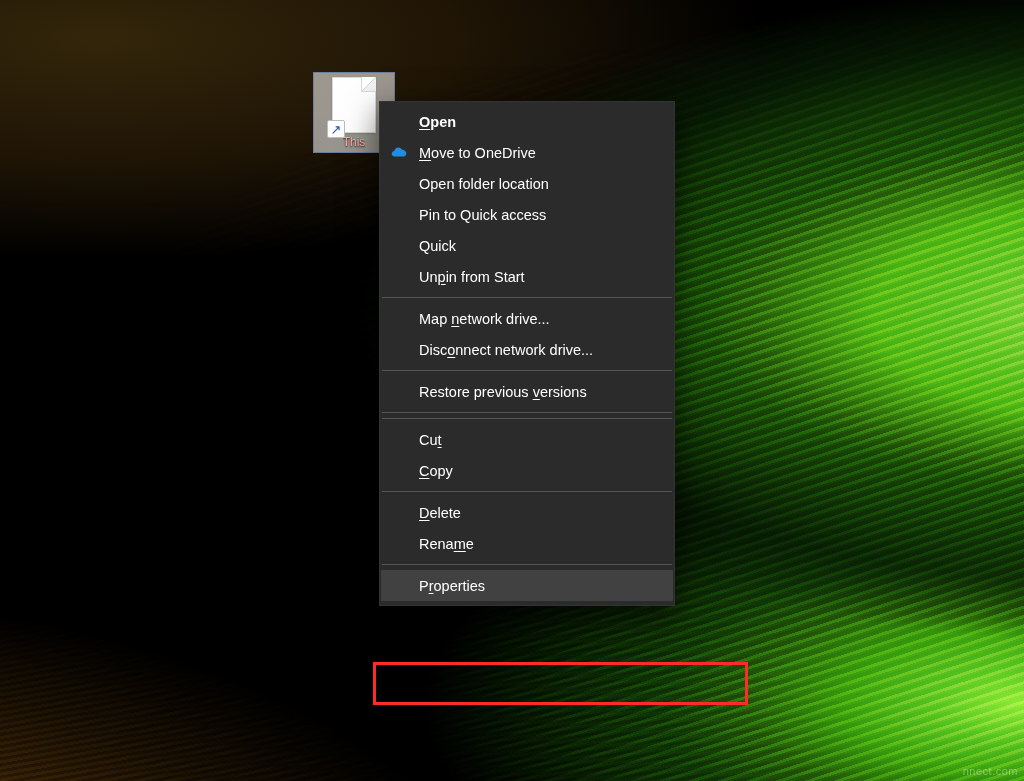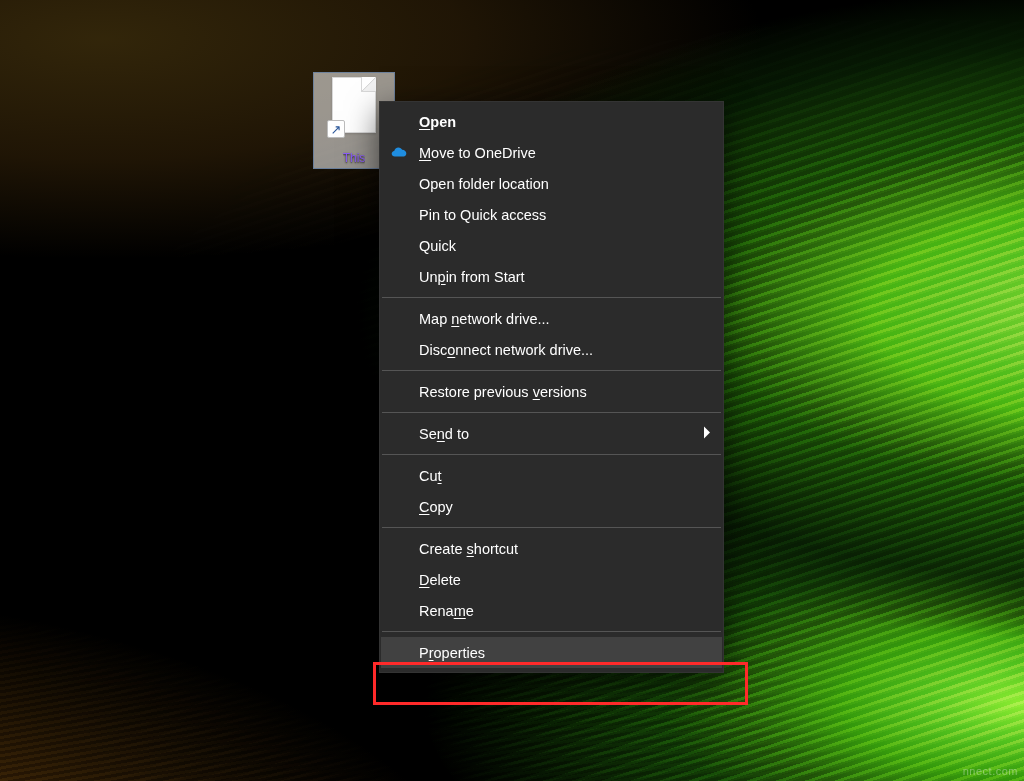--- a/index.html
+++ b/index.html
@@ -71,33 +71,33 @@
     left: -6px; bottom: -6px;
     width: 18px; height: 18px;
     background: #fff;
     border: 1px solid #bcbcbc;
     border-radius: 2px;
     display: flex; align-items: center; justify-content: center;
     color: #2b579a; font-size: 13px; line-height: 1;
     box-shadow: 0 0 0 1px #fff inset;
   }
   .icon-label {
-    margin-top: 18px;
-    color: #8b5cf6;
+    margin-top: 2px;
+    color: #fca5a5;
     font-size: 12px;
     text-shadow: 0 1px 2px rgba(0,0,0,.9);
     white-space: nowrap;
     max-width: 76px; overflow: hidden;
   }
 
   
   .context-menu {
     position: absolute;
     left: 379px; top: 101px;
-    width: 345px;
+    width: 296px;
     background: #2b2b2b;
     color: #fff;
     font-size: 14.5px;
     padding: 5px 2px;
     box-shadow: 0 10px 30px rgba(0,0,0,0.6), 0 0 0 1px rgba(255,255,255,0.04) inset;
   }
   .menu-item {
     position: relative;
     display: flex; align-items: center;
     height: 31px;
@@ -186,43 +186,32 @@
     <div class="menu-item">
       <span class="icon-slot"></span>
       <span class="label">Disc<span class="u">o</span>nnect network drive...</span>
     </div>
     <div class="sep"></div>
     <div class="menu-item">
       <span class="icon-slot"></span>
       <span class="label">Restore previous <span class="u">v</span>ersions</span>
     </div>
     <div class="sep"></div>
-    <div class="menu-item">
-      <span class="icon-slot"></span>
-      <span class="label">Se<span class="u">n</span>d to</span>
-      <span class="arrow"><svg width="10" height="14" viewBox="0 0 10 14">
-          <path fill="#fff" d="M2 1l6 6-6 6z"></path>
-        </svg></span>
-    </div>
     <div class="sep"></div>
     <div class="menu-item">
       <span class="icon-slot"></span>
       <span class="label">Cu<span class="u">t</span></span>
     </div>
     <div class="menu-item">
       <span class="icon-slot"></span>
       <span class="label"><span class="u">C</span>opy</span>
     </div>
     <div class="sep"></div>
     <div class="menu-item">
       <span class="icon-slot"></span>
-      <span class="label">Create <span class="u">s</span>hortcut</span>
-    </div>
-    <div class="menu-item">
-      <span class="icon-slot"></span>
       <span class="label"><span class="u">D</span>elete</span>
     </div>
     <div class="menu-item">
       <span class="icon-slot"></span>
       <span class="label">Rena<span class="u">m</span>e</span>
     </div>
     <div class="sep"></div>
     <div class="menu-item hover">
       <span class="icon-slot"></span>
       <span class="label">P<span class="u">r</span>operties</span>

